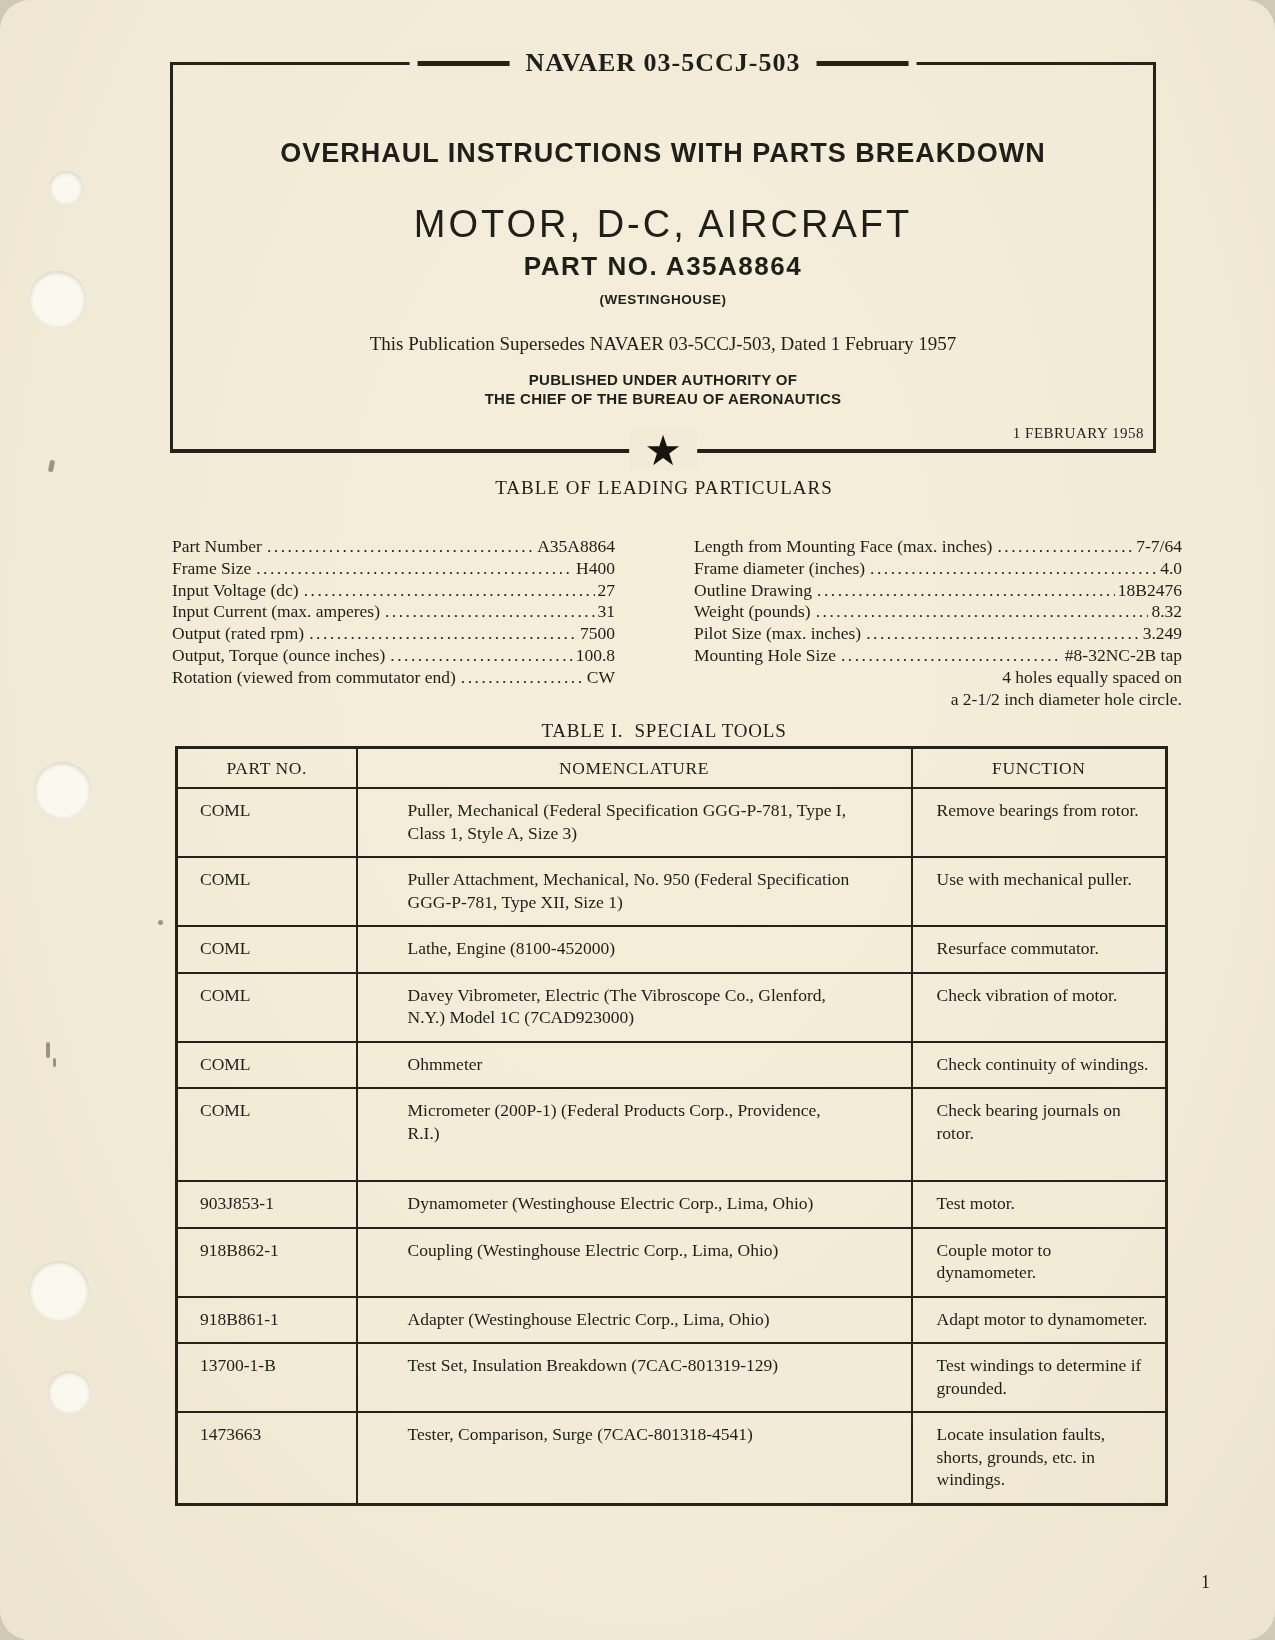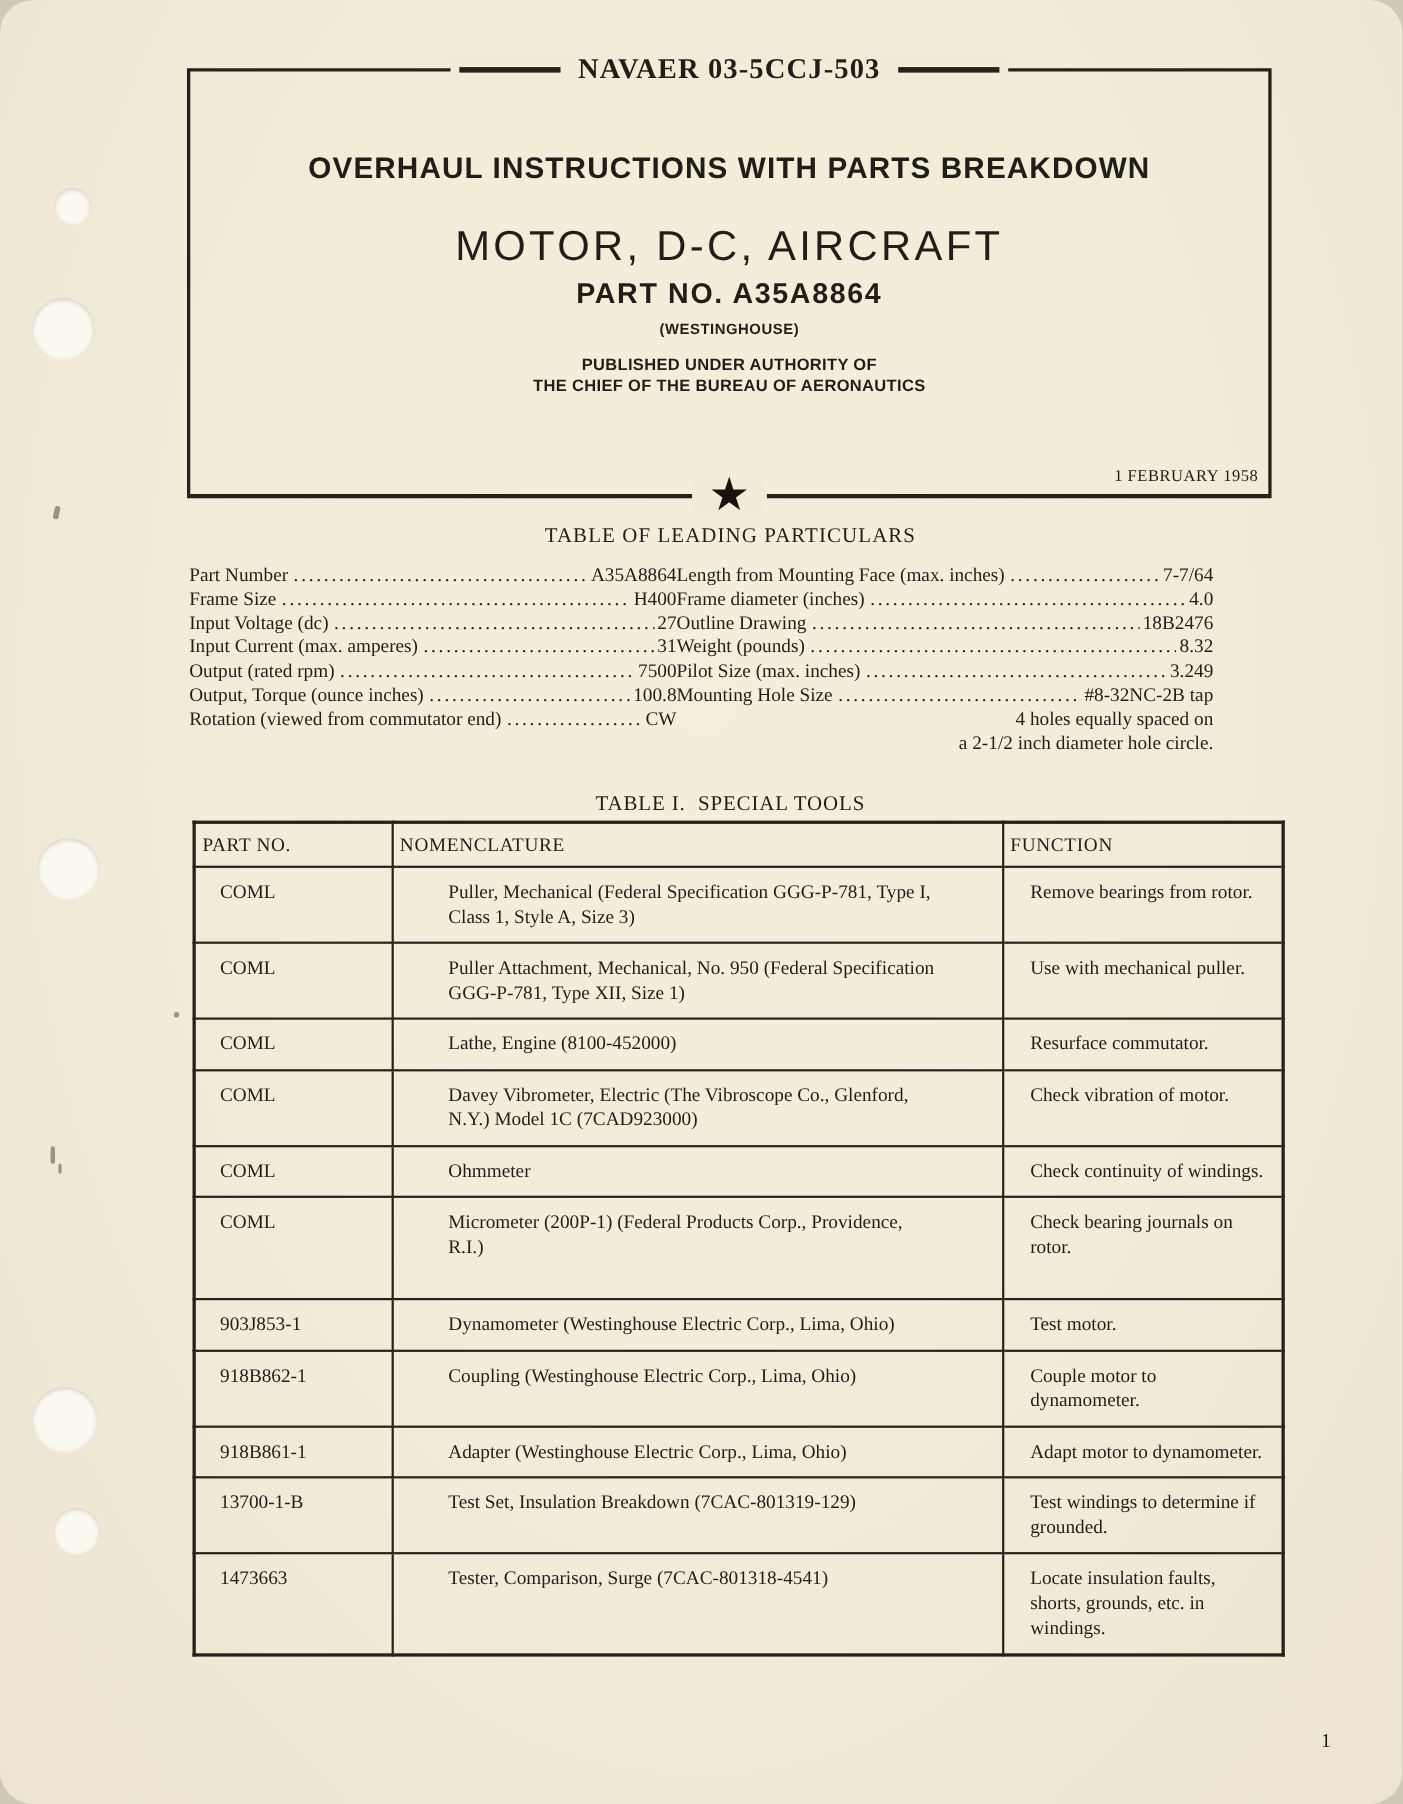--- a/index.html
+++ b/index.html
@@ -33,40 +33,40 @@
          font-size:15px;letter-spacing:.3px;line-height:16px;}
   .cover-auth2{margin-top:3px;font-family:"Liberation Sans",sans-serif;font-weight:700;
          font-size:15px;letter-spacing:.3px;line-height:16px;}
   .cover-date{position:absolute;right:9px;bottom:7px;font-size:15px;letter-spacing:.5px;}
   .cover-star{position:absolute;left:50%;bottom:-22px;transform:translateX(-50%);
          background:#f2ebd7;padding:0 15px;font-size:42px;line-height:40px;color:#17130d;}
 
   
   .tlp-heading{position:absolute;top:477px;left:170px;width:988px;text-align:center;
          font-size:19px;letter-spacing:1px;}
-  .particulars{position:absolute;top:512px;left:172px;width:1010px;
-         display:flex;font-size:17.5px;}
+  .particulars{position:absolute;top:536px;left:172px;width:1010px;
+         display:flex;justify-content:space-between;font-size:17.5px;}
   .pt-col{display:block;}
   .pt-left{width:443px;}
   .pt-right{width:488px;}
   .pt-row{display:flex;align-items:baseline;line-height:21.8px;}
   .pt-label{white-space:nowrap;flex:0 0 auto;}
   .pt-dots{flex:1 1 auto;overflow:hidden;white-space:nowrap;margin:0 3px 0 5px;min-width:10px;}
   .pt-dots::after{content:"..........................................................................................";
          letter-spacing:2.5px;}
   .pt-value{white-space:nowrap;flex:0 0 auto;}
   .pt-note{text-align:right;line-height:21.8px;}
 
   
   .tools-heading{position:absolute;top:720px;left:170px;width:988px;text-align:center;
          font-size:19px;letter-spacing:.8px;white-space:pre;}
   .tools{position:absolute;top:746px;left:175px;width:990px;border-collapse:collapse;
          border:3px solid #26221b;table-layout:fixed;}
   .tools th,.tools td{border:2px solid #26221b;font-size:17.5px;vertical-align:top;}
-  .tools th{font-weight:400;text-align:left;padding:8px 6px;letter-spacing:.6px;line-height:22px;}
+  .tools th{font-weight:400;text-align:center;padding:8px 6px;letter-spacing:.6px;line-height:22px;}
   .tools td{padding:10px 14px 12px;line-height:22.5px;}
   td.cell-part{padding-left:22px;}
   td.cell-nomen{padding-left:50px;padding-right:60px;}
   td.cell-func{padding-left:24px;padding-right:12px;}
   tr.sep td{padding-bottom:36px;}
 
   .page-number{position:absolute;top:1572px;right:65px;font-size:18px;}
 </style>
 </head>
 <body>
@@ -86,20 +86,21 @@
   <div class="cover">
     <div class="doc-number-wrap">
       <span class="rule"></span>
       <span class="doc-number-text">NAVAER 03-5CCJ-503</span>
       <span class="rule"></span>
     </div>
     <div class="cover-title">OVERHAUL INSTRUCTIONS WITH PARTS BREAKDOWN</div>
     <div class="cover-sub">MOTOR, D-C, AIRCRAFT</div>
     <div class="cover-part">PART NO. A35A8864</div>
     <div class="cover-mfr">(WESTINGHOUSE)</div>
+    <div class="cover-supersedes">This Publication Supersedes NAVAER 03-5CCJ-503, Dated 1 February 1957</div>
     <div class="cover-auth">PUBLISHED UNDER AUTHORITY OF</div>
     <div class="cover-auth2">THE CHIEF OF THE BUREAU OF AERONAUTICS</div>
     <div class="cover-date">1 FEBRUARY 1958</div>
     <div class="cover-star">★</div>
   </div>
 
   <div class="tlp-heading">TABLE OF LEADING PARTICULARS</div>
   <div class="particulars">
     <div class="pt-col pt-left">
         <div class="pt-row">

